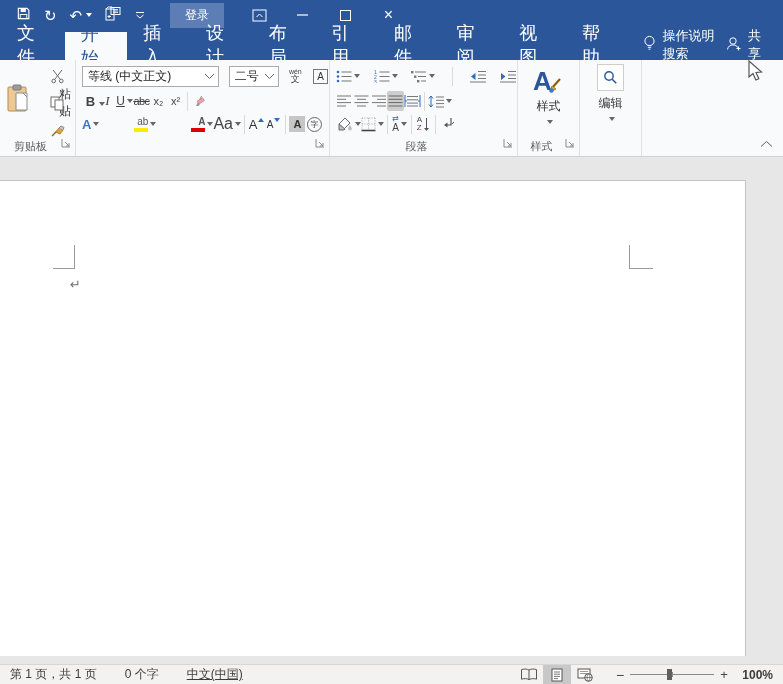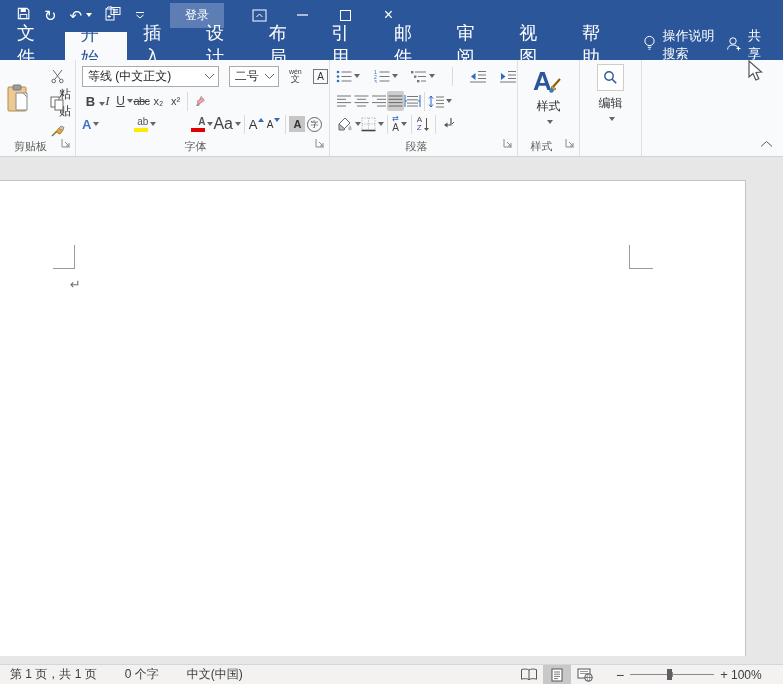--- a/index.html
+++ b/index.html
@@ -111,31 +111,31 @@
   .crop.left { left:53px; top:64px; border-right:1px solid #9b9b9b; border-bottom:1px solid #9b9b9b; }
   .crop.right { left:629px; top:64px; width:24px; border-left:1px solid #9b9b9b; border-bottom:1px solid #9b9b9b; }
   .pilcrow { position:absolute; left:70px; top:96px; font-size:13px; color:#707070; }
 
   
   .statusbar { height:20px; flex:0 0 auto; background:#f3f2f1; border-top:1px solid #d6d6d6; display:flex; align-items:center;
     font-size:12px; color:#3b3b3b; }
   .sb-item { padding:0 4px; }
   .sb-page { margin-left:6px; }
   .sb-words { margin-left:20px; }
-  .sb-lang { margin-left:20px; }
+  .sb-lang { margin-left:20px;text-decoration:underline; }
   .sb-right { margin-left:auto; display:flex; align-items:center; height:100%; }
   .viewbtn { width:28px; height:19px; display:flex; align-items:center; justify-content:center; }
   .viewbtn.sel { background:#c8c8c8; }
   .zoomout { margin-left:14px; font-size:14px; color:#444; width:14px; text-align:center; }
   .zoomin { font-size:13px; color:#444; width:14px; text-align:center; }
   .zoomtrack { position:relative; width:84px; height:11px; margin:0 3px; }
   .zoomtrack .line { position:absolute; left:0; right:0; top:5px; height:1px; background:#8a8a8a; }
   .zoomtrack .tick { position:absolute; left:42px; top:3px; width:1px; height:5px; background:#8a8a8a; }
   .zoomtrack .thumb { position:absolute; left:37px; top:0; width:5px; height:11px; background:#5f5f5f; }
-  .zoomlevel { width:42px; text-align:left; margin-right:10px; }
+  .zoomlevel { width:42px; text-align:right; margin-right:10px;font-weight:bold; }
 
   .cursor-arrow { position:absolute; left:748px; top:60px; z-index:50; pointer-events:none; }
 </style>
 </head>
 <body>
 
 <div class="app">
 
   <div class="titlebar">
     <div class="qat">
@@ -326,21 +326,20 @@
             <span class="tri down" style="position:static;margin-left:-4px;margin-top:-8px;"></span>
           </span>
         <span class="vsep"></span>
         <span class="rbtn">
             <span class="shadeA">A</span>
           </span>
         <span class="rbtn">
             <span class="encircle">字</span>
           </span>
       </div>
-      <div class="g-label">字体</div>
       <span class="launcher"><svg width="10" height="10" viewBox="0 0 10 10">
             <path d="M1 1v8h8" fill="none" stroke="#8a8a8a"></path>
             <path d="M4 4l4 4M8 5v3h-3" fill="none" stroke="#8a8a8a"></path>
           </svg></span>
     </div>
 
     <div class="g g-para">
       <div class="rrow row1">
         <span class="rbtn">
             <svg width="16" height="13" viewBox="0 0 16 13">

